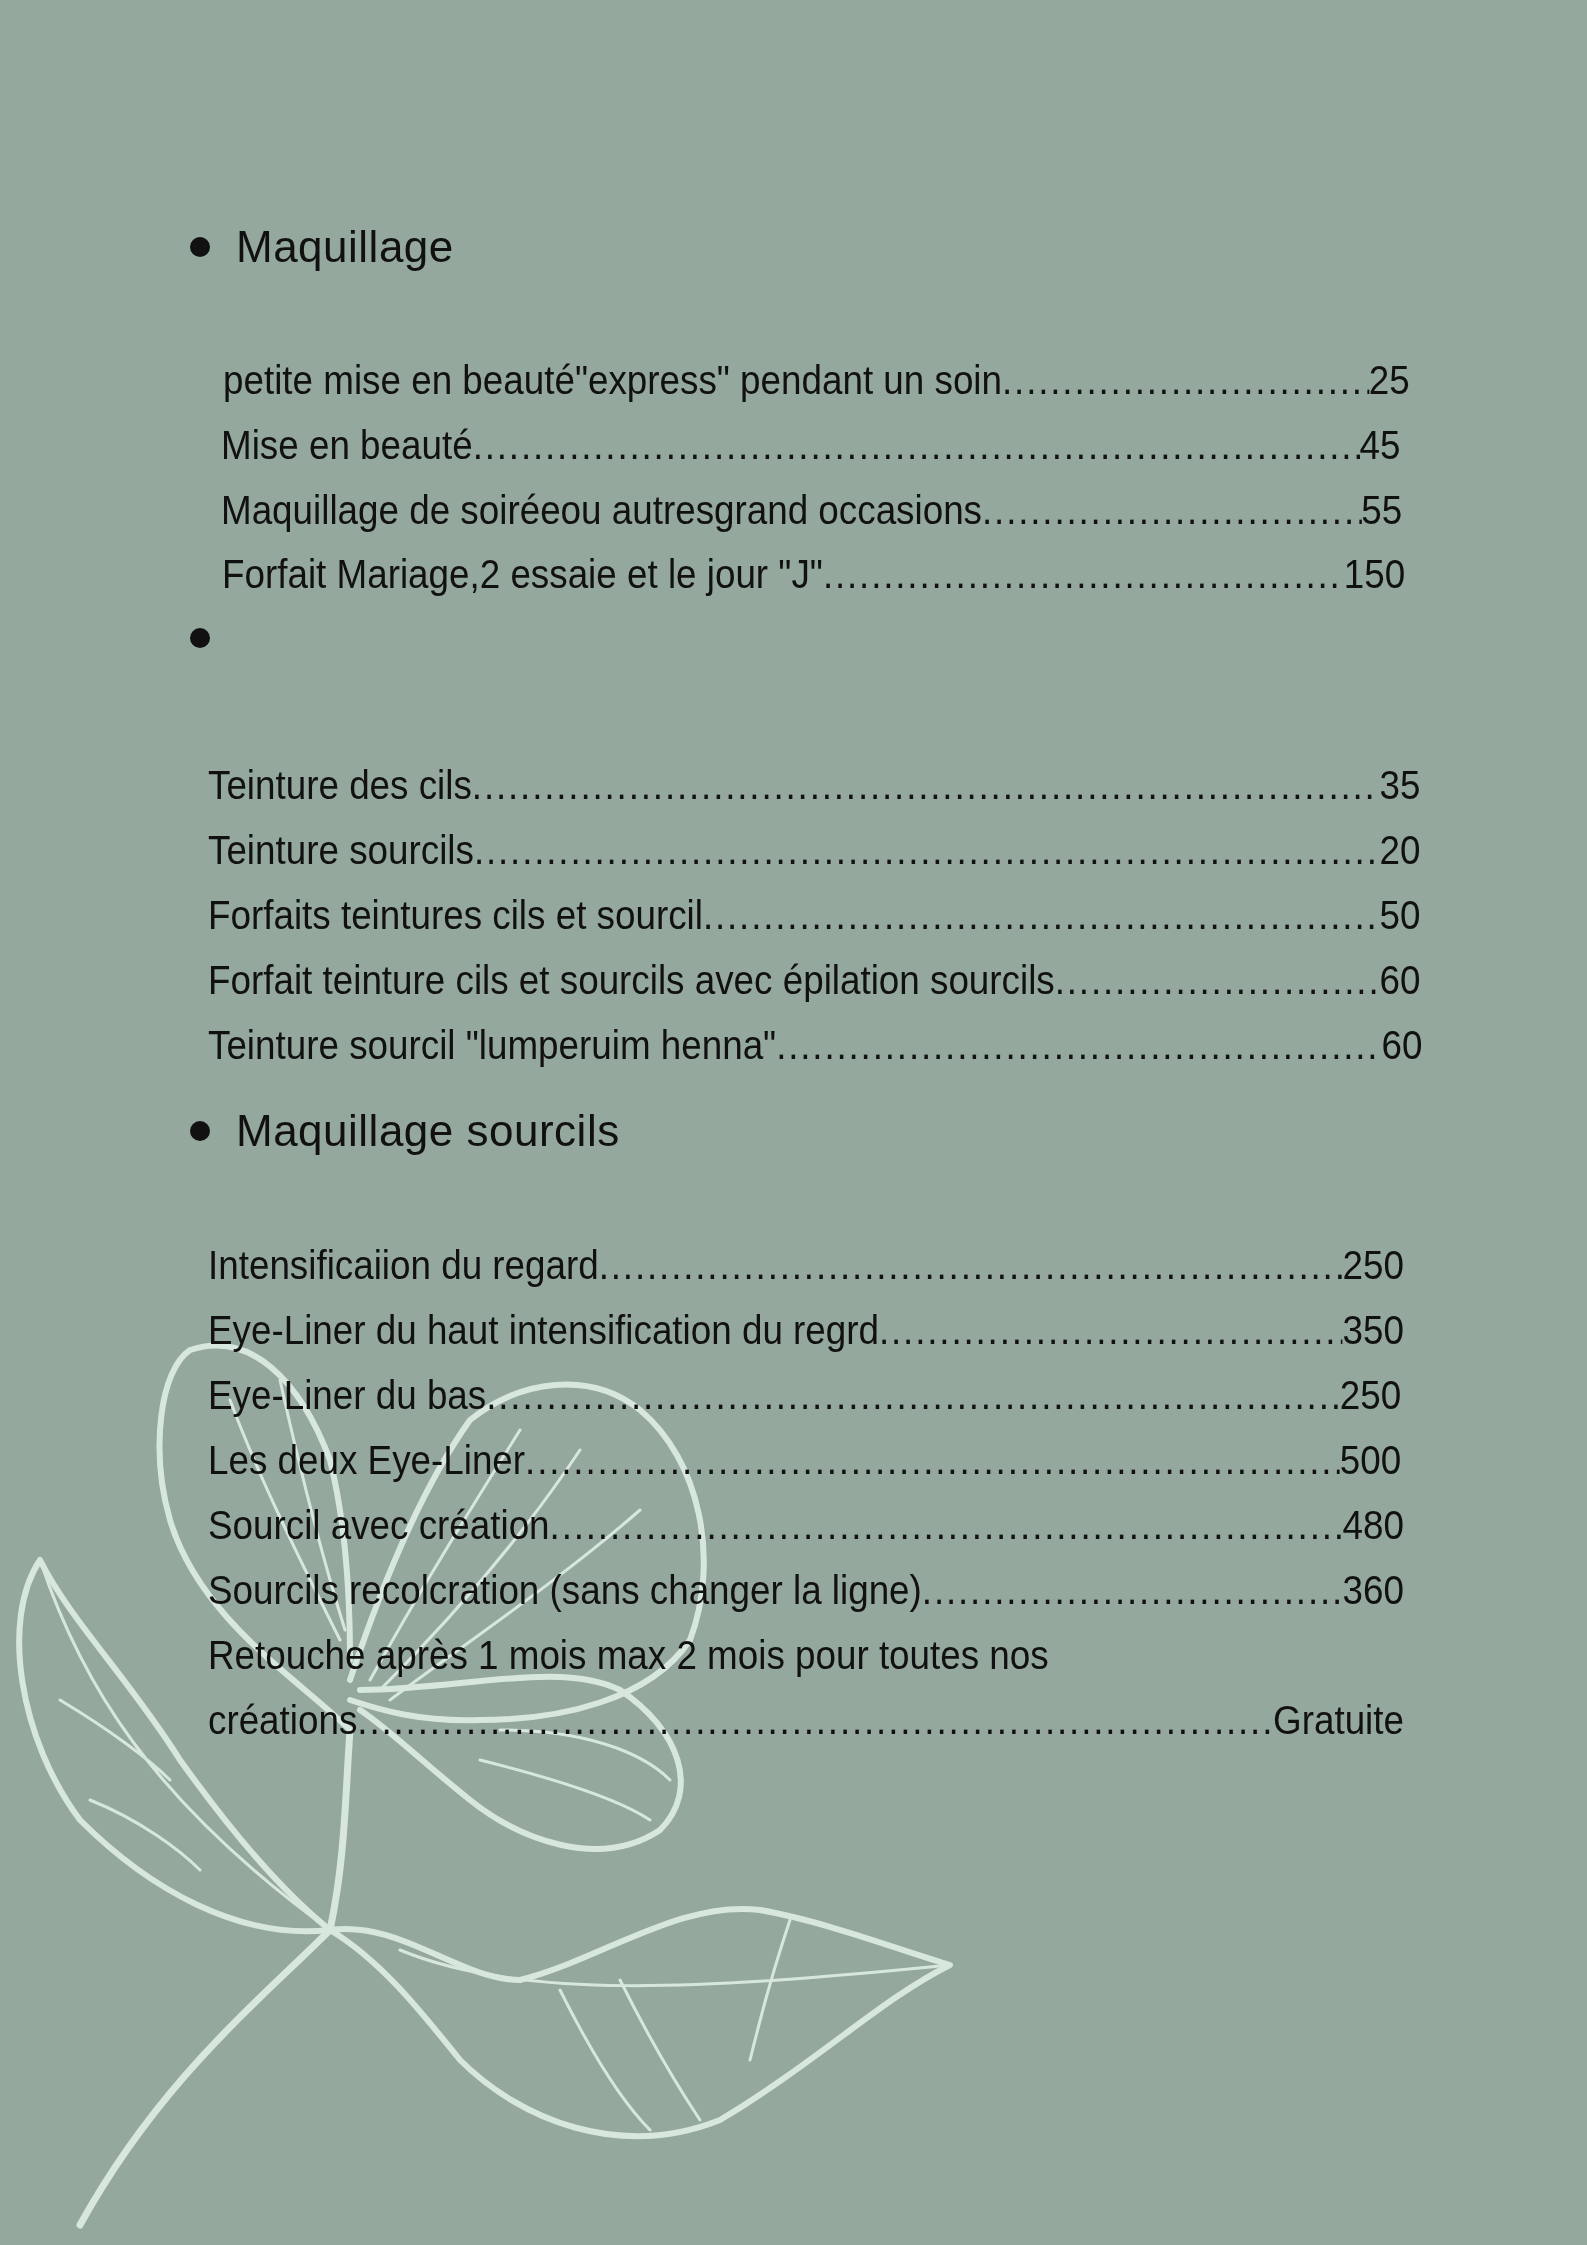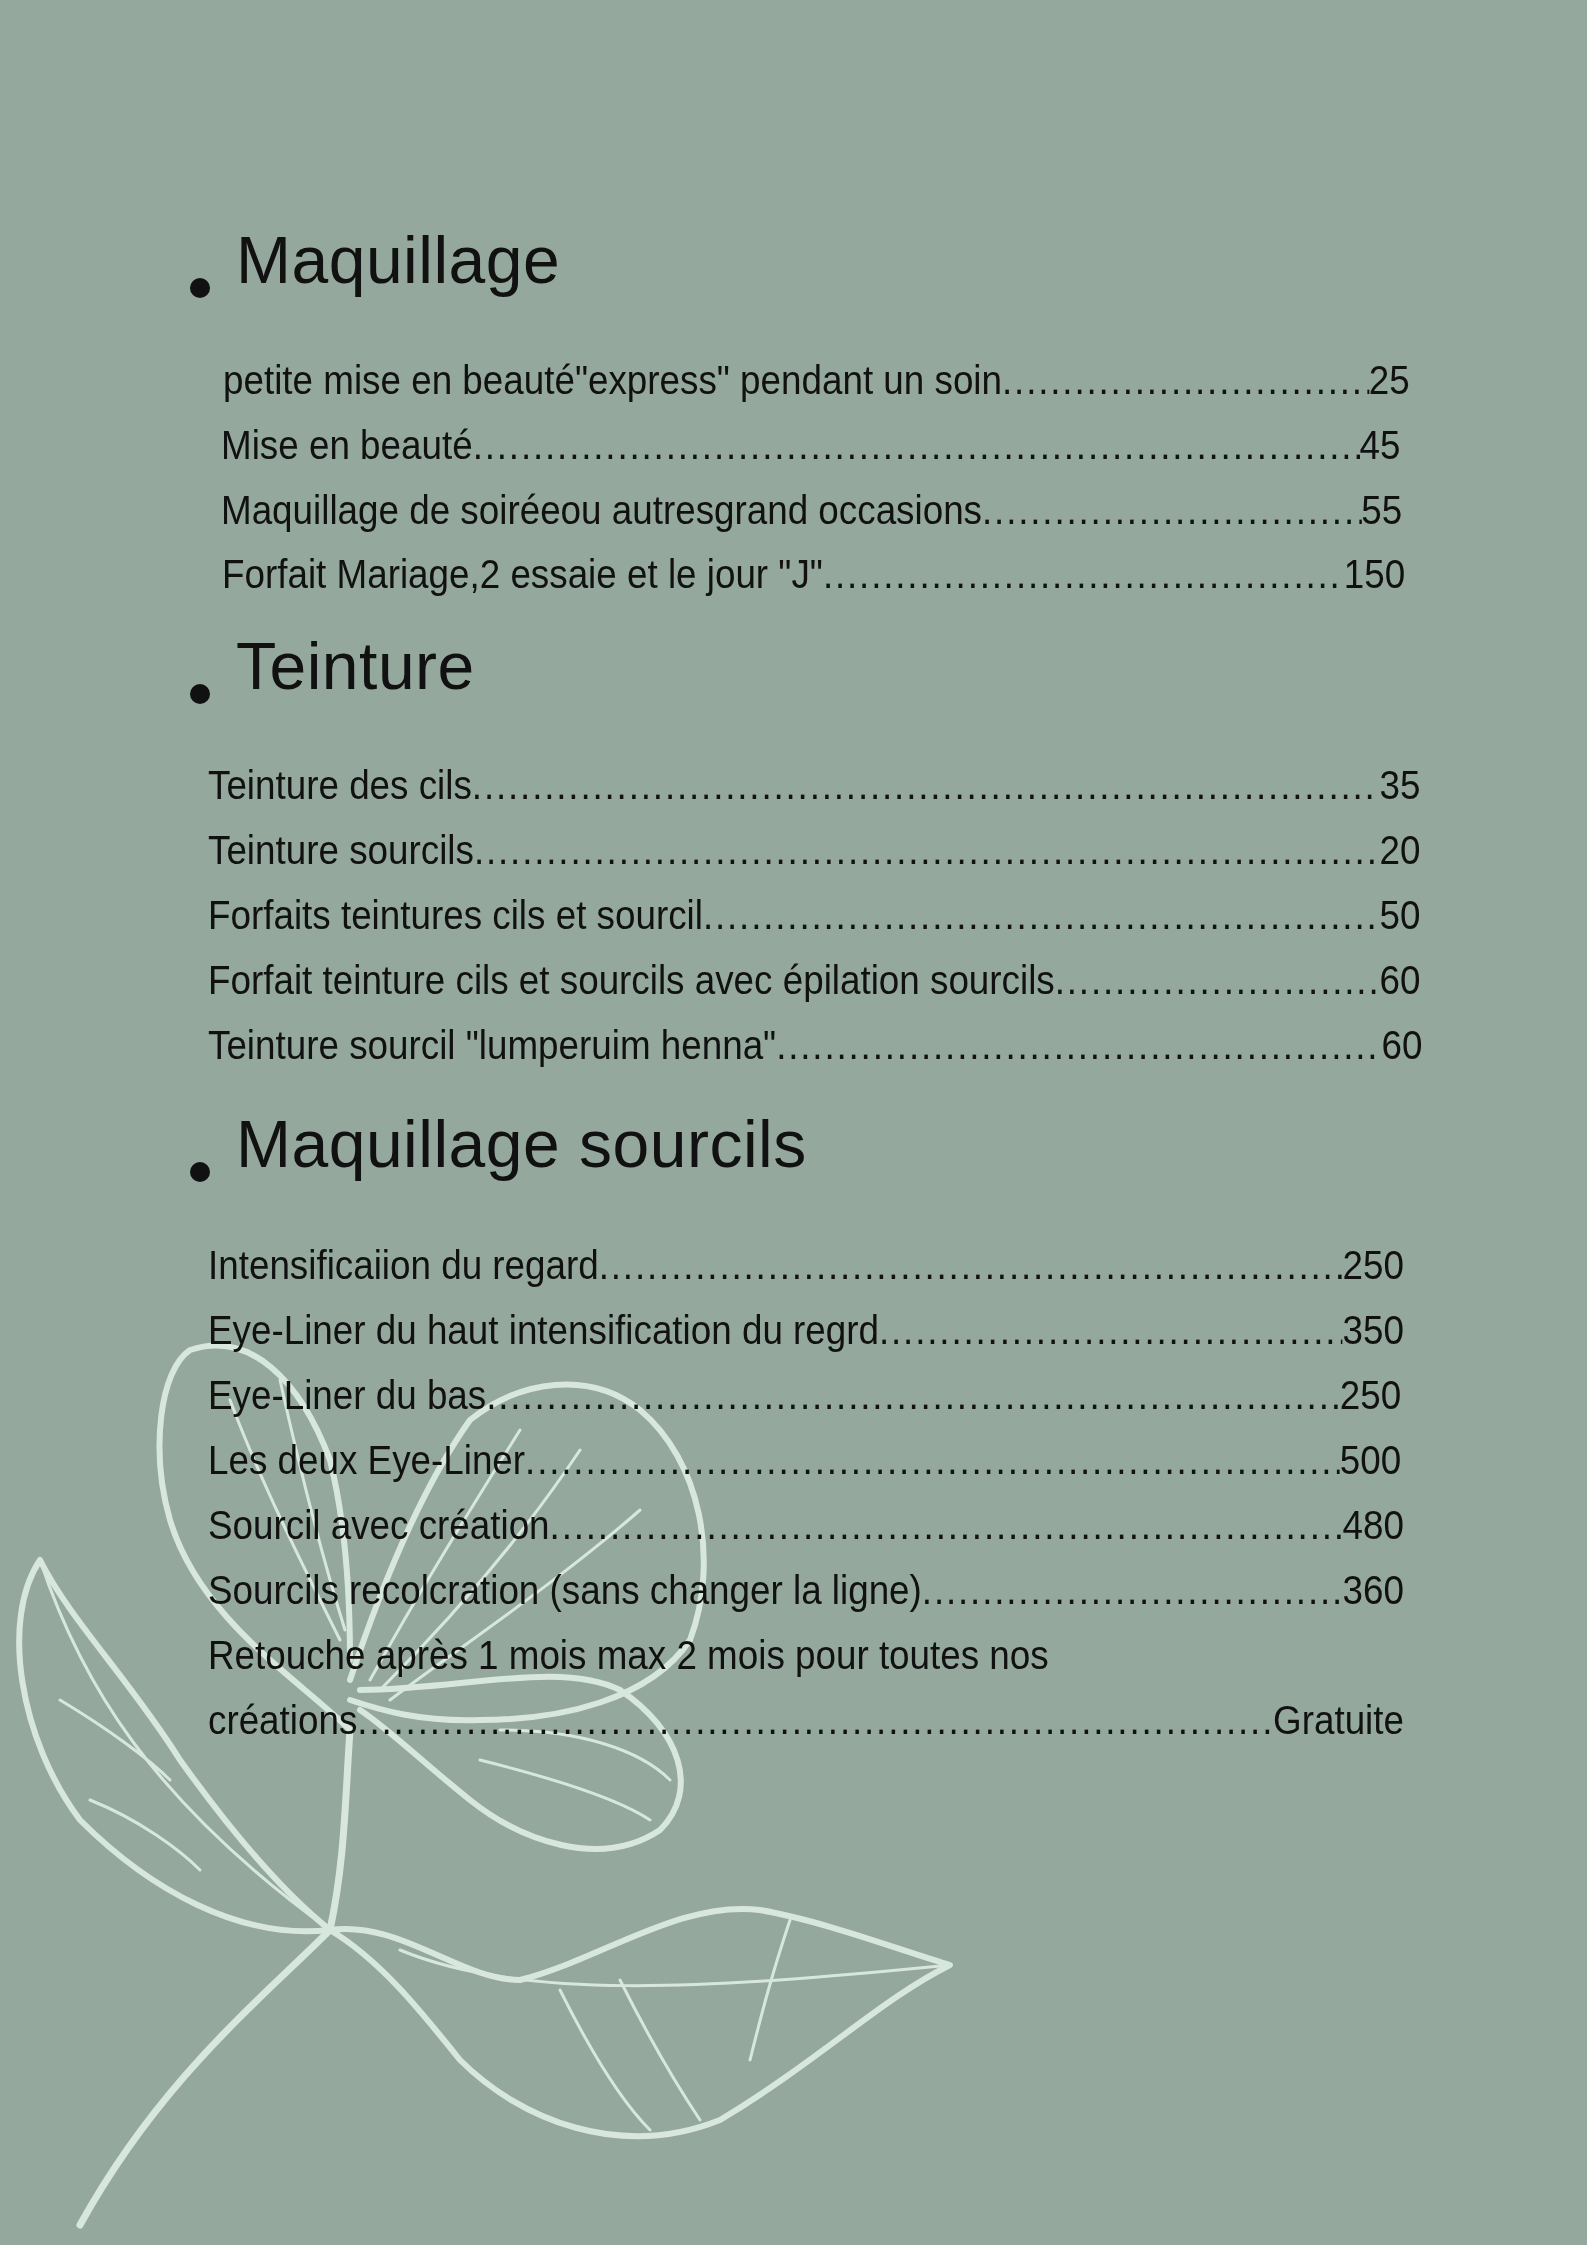--- a/index.html
+++ b/index.html
@@ -6,22 +6,22 @@
   body {
     width: 1587px; height: 2245px; position: relative; overflow: hidden;
     background: #94a89e;
     font-family: "Liberation Sans", "DejaVu Sans", sans-serif;
     color: #111;
   }
   .floral { position: absolute; left: 0; top: 1260px; width: 960px; height: 985px; z-index: 0; }
   .floral path { fill: none; stroke: #d8e7de; stroke-linecap: round; stroke-linejoin: round; }
   .content { position: absolute; left: 0; top: 0; width: 1587px; z-index: 1; }
   .section-heading {
-    position: absolute; left: 190px; display: flex; align-items: flex-end;
-    font-size: 66px; font-weight: normal; letter-spacing: 0.5px; margin: 0;
+    position: absolute; left: 190px; display: flex; align-items: center;
+    font-size: 44px; font-weight: normal; letter-spacing: 0.5px; margin: 0;
   }
   .bullet { width: 20px; height: 20px; border-radius: 50%; background: #111; margin-right: 26px; flex: none; }
   .item {
     position: absolute; display: flex; align-items: baseline;
     font-size: 40px; line-height: 1; white-space: nowrap;
     transform: scaleX(0.92); transform-origin: left center;
   }
   .item .label { flex: none; }
   .item .dots {
     flex: 1 1 auto; overflow: hidden; white-space: nowrap; letter-spacing: 2px;
@@ -72,21 +72,20 @@
       <span class="price">55</span>
   </div>
   <div class="item" style="left:222px; top:554px; width:1286px">
     <span class="label">Forfait Mariage,2 essaie et le jour "J"</span>
       <span class="dots"></span>
       <span class="price">150</span>
   </div>
 
   <h2 class="section-heading" style="top:628px">
     <span class="bullet"></span>
-    <span>Teinture</span>
   </h2>
   <div class="item" style="left:208px; top:765px; width:1318px">
     <span class="label">Teinture des cils</span>
       <span class="dots"></span>
       <span class="price">35</span>
   </div>
   <div class="item" style="left:208px; top:830px; width:1318px">
     <span class="label">Teinture sourcils</span>
       <span class="dots"></span>
       <span class="price">20</span>

